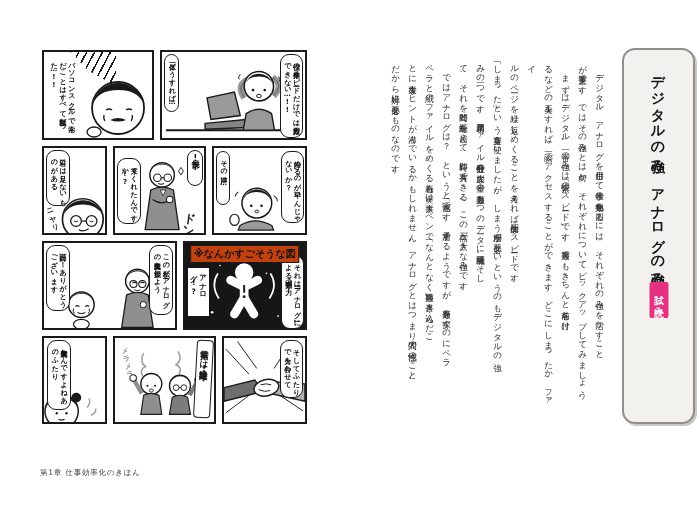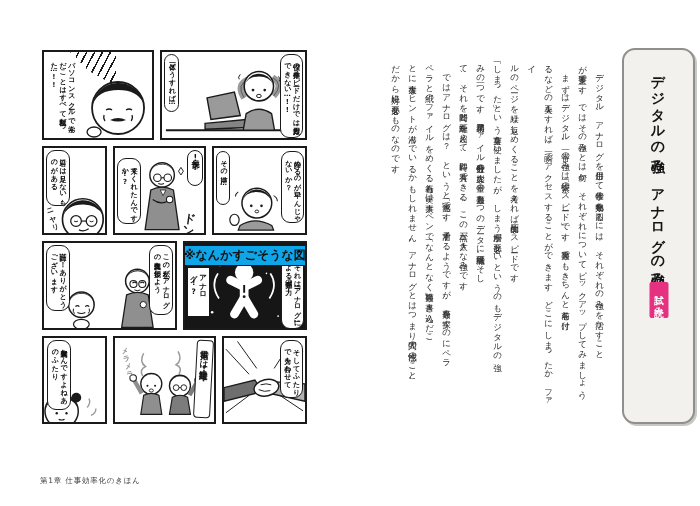--- a/index.html
+++ b/index.html
@@ -10,21 +10,21 @@
   .manga{position:absolute;left:42px;top:50px;width:265px;height:374px;
          display:flex;flex-direction:column;gap:6px;}
   .m-row{display:flex;flex-direction:row-reverse;gap:6px;}
   .panel{position:relative;border:2px solid #1a1a1a;background:#fff;overflow:hidden;box-sizing:border-box;}
   .panel svg.art{position:absolute;left:0;top:0;width:100%;height:100%;}
   .bubble{position:absolute;background:#fff;border:1.3px solid #1a1a1a;border-radius:9px;
           padding:3px 2px;font-size:7px;font-weight:700;line-height:1.25;
           writing-mode:vertical-rl;text-orientation:upright;color:#111;z-index:3;}
   .bubble.noborder{border:none;border-radius:0;padding:1px;}
   .sfx{position:absolute;font-weight:900;color:#1a1a1a;z-index:3;writing-mode:vertical-rl;text-orientation:upright;}
-  .caption-box{position:absolute;background:#0ea5e9;border:1.3px solid #1a1a1a;font-size:12px;
+  .caption-box{position:absolute;background:#c2410c;border:1.3px solid #1a1a1a;font-size:10px;
           font-weight:700;padding:1px 3px;z-index:4;white-space:nowrap;color:#111;}
   .speedlines{position:absolute;left:26px;top:0;width:46px;height:34px;z-index:1;
           background:repeating-linear-gradient(118deg,#1a1a1a 0 1.5px,transparent 1.5px 7px);
           clip-path:polygon(0 0,100% 0,100% 100%,40% 55%);}
   .banner{position:absolute;background:#fff;border:1.3px solid #1a1a1a;border-radius:4px;
           writing-mode:vertical-rl;text-orientation:upright;font-weight:900;font-size:8.5px;
           line-height:1.25;padding:3px 2px;z-index:3;transform:rotate(3deg);}
 
   
   .article{position:absolute;top:59px;right:92px;height:345px;
@@ -38,21 +38,21 @@
              background:#f2f1ee;border:2px solid #918f8c;border-radius:13px;
              box-shadow:2px 2px 0 #c9c7c3;}
   .title-text{position:absolute;top:16px;left:50%;transform:translateX(-50%);
              writing-mode:vertical-rl;text-orientation:upright;
              font-size:14px;font-weight:700;color:#141414;letter-spacing:0.5px;}
   .trial-badge{position:absolute;top:232px;left:50%;transform:translateX(-50%);
              background:#e5317f;color:#ffffff;writing-mode:vertical-rl;text-orientation:upright;
              font-size:9.5px;font-weight:700;padding:5px 3px;letter-spacing:1px;border-radius:2px;}
 
   
-  .footer{position:absolute;left:40px;top:468px;font-size:7.5px;color:#3c3c3c;letter-spacing:0.8px;margin-top:8px;}
+  .footer{position:absolute;left:40px;top:468px;font-size:7.5px;color:#3c3c3c;letter-spacing:0.8px;}
 </style>
 </head>
 <body>
 
 <div class="page">
 
   <div class="manga">
 
     <div class="m-row" style="height:90px;">
       <div class="panel" style="flex:148 0 0;">

